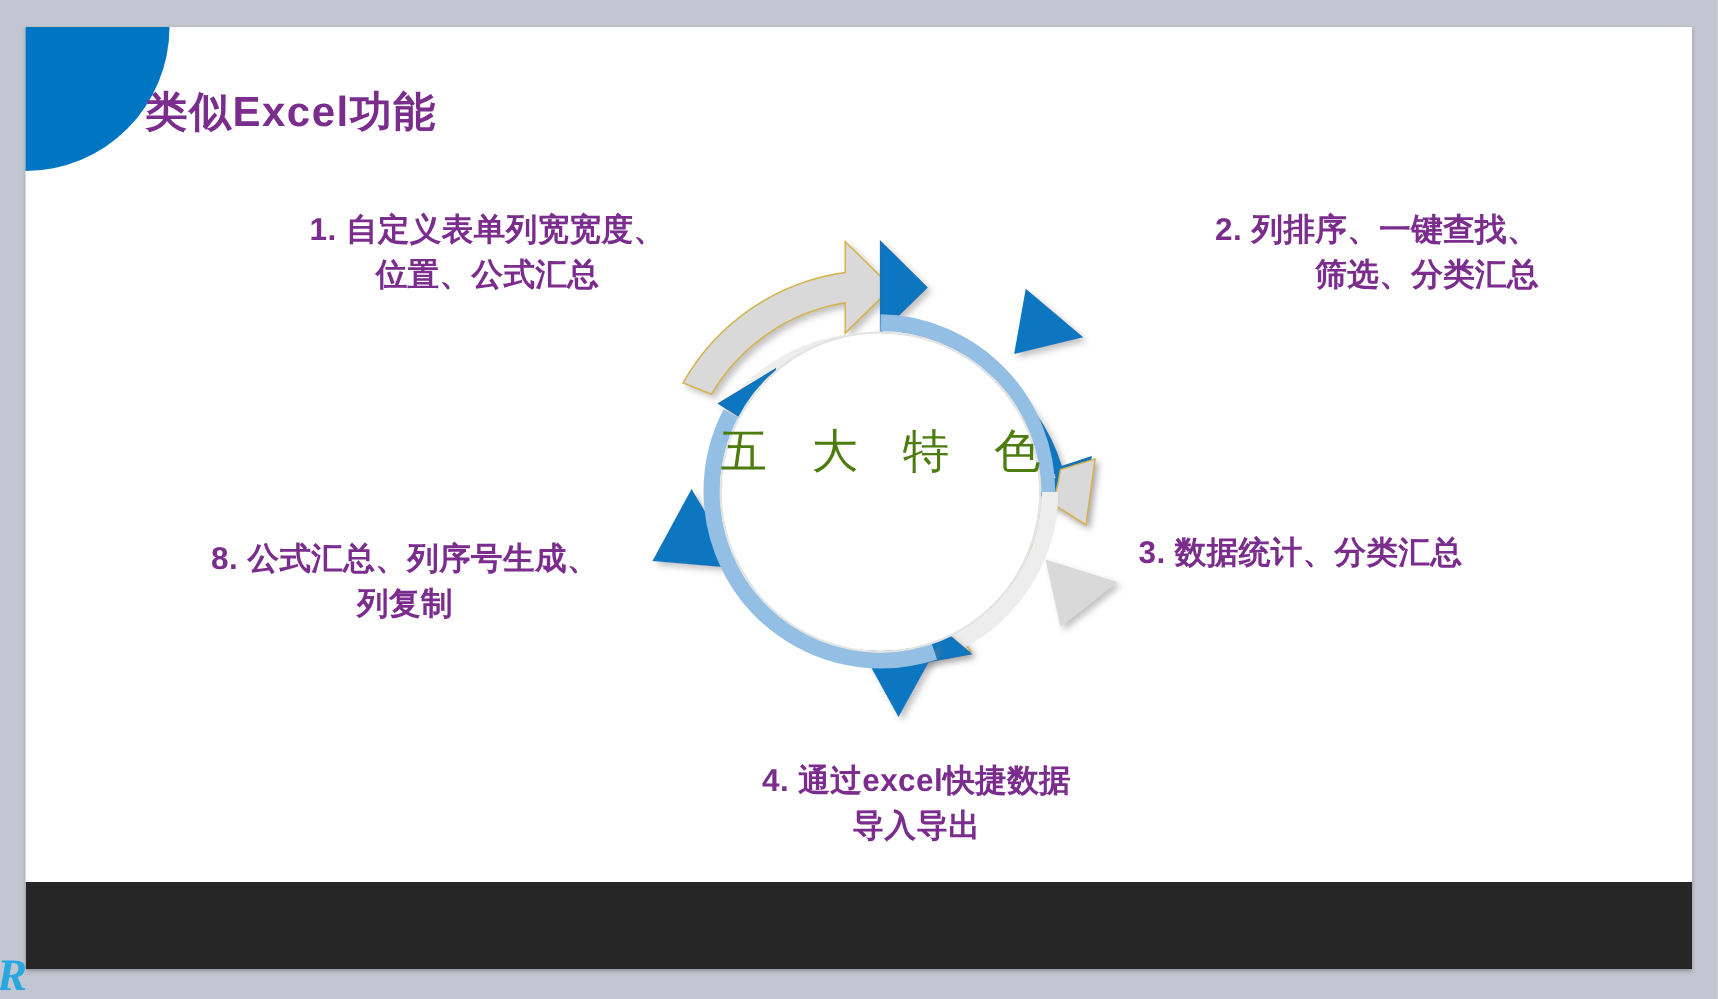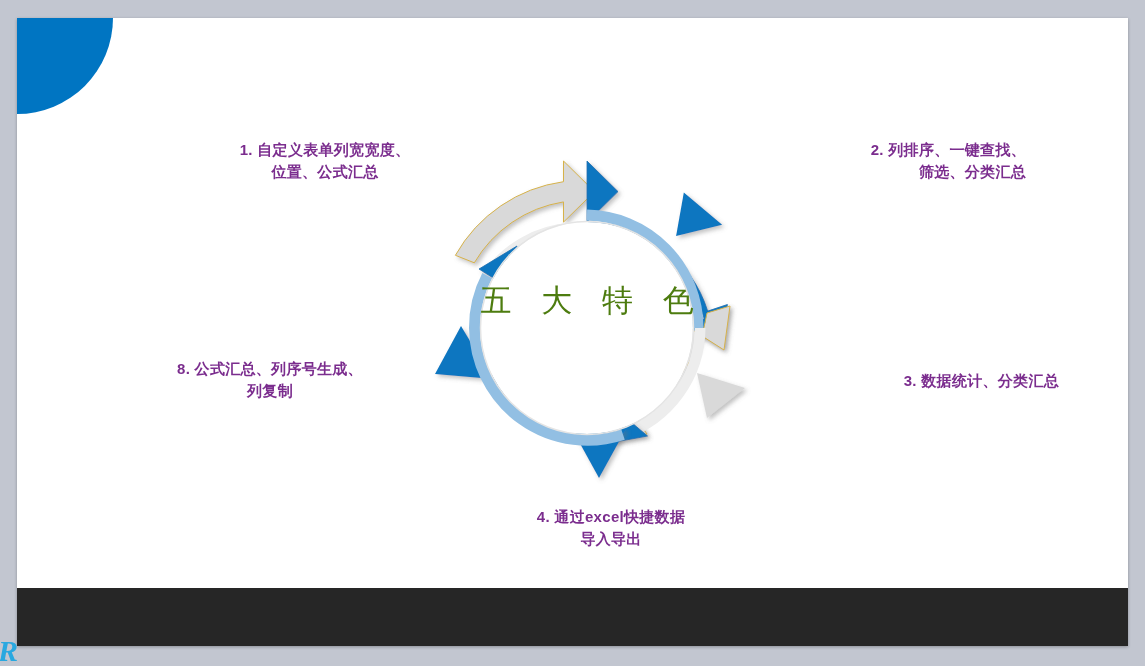--- a/index.html
+++ b/index.html
@@ -102,42 +102,43 @@
     letter-spacing: 11px;
     text-indent: 11px;
     font-family: "Liberation Serif", "DejaVu Serif", serif;
     white-space: nowrap;
   }
 
   
   .label {
     position: absolute;
     color: #7b2d8e;
-    font-size: 15px;
+    font-size: 21px;
     font-weight: bold;
     line-height: 1.45;
     letter-spacing: 0.3px;
   }
   .label .ln { display: block; white-space: nowrap; }
 
   .label-1 { left: 176px; top: 121px; width: 264px; text-align: center; }
   .label-2 { left: 709px; top: 121px; width: 300px; text-align: right; }
-  .label-3 { left: 742px; top: 352px; width: 300px; text-align: right; }
+  .label-3 { left: 742px; top: 336px; width: 300px; text-align: left; }
   .label-4 { left: 470px; top: 488px; width: 248px; text-align: center; }
   .label-5 { left: 122px; top: 340px; width: 262px; text-align: center; }
 </style>
 </head>
 <body>
 
 <div id="app">
 
   <div id="slide">
 
     <div class="corner-disc"></div>
 
+    <div class="slide-title">类似Excel功能</div>
 
     <div class="diagram">
       <svg viewBox="0 0 384 384" xmlns="http://www.w3.org/2000/svg">
         <defs>
           <filter id="segshadow" x="-20%" y="-20%" width="150%" height="150%">
             <feDropShadow dx="2.5" dy="2.5" stdDeviation="2.2" flood-color="#777" flood-opacity="0.45"></feDropShadow>
           </filter>
         </defs>
 
         <g filter="url(#segshadow)">

